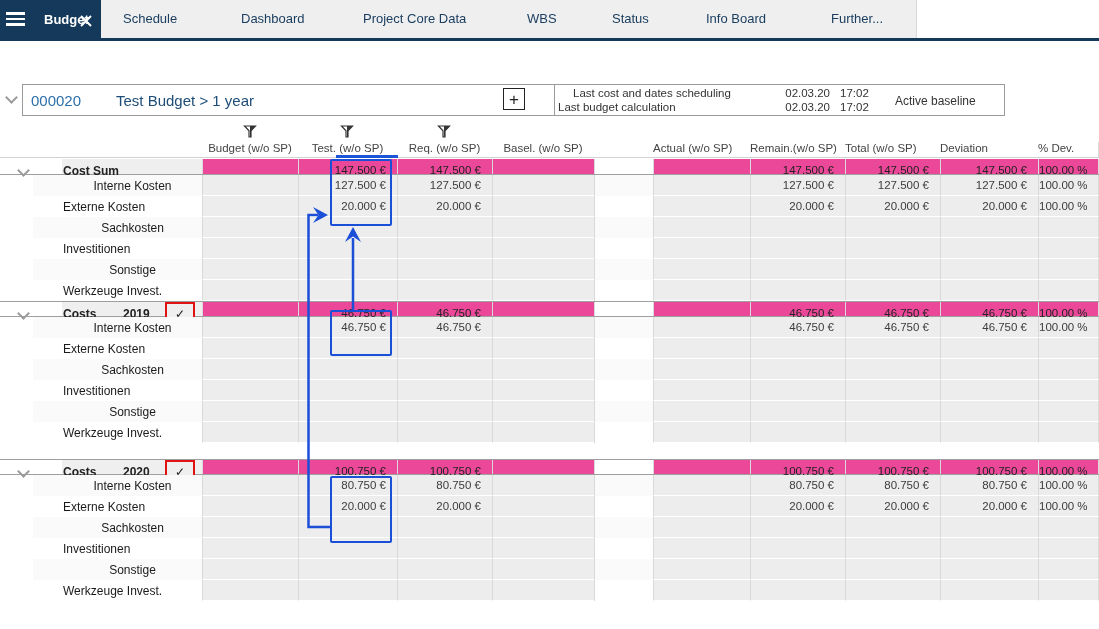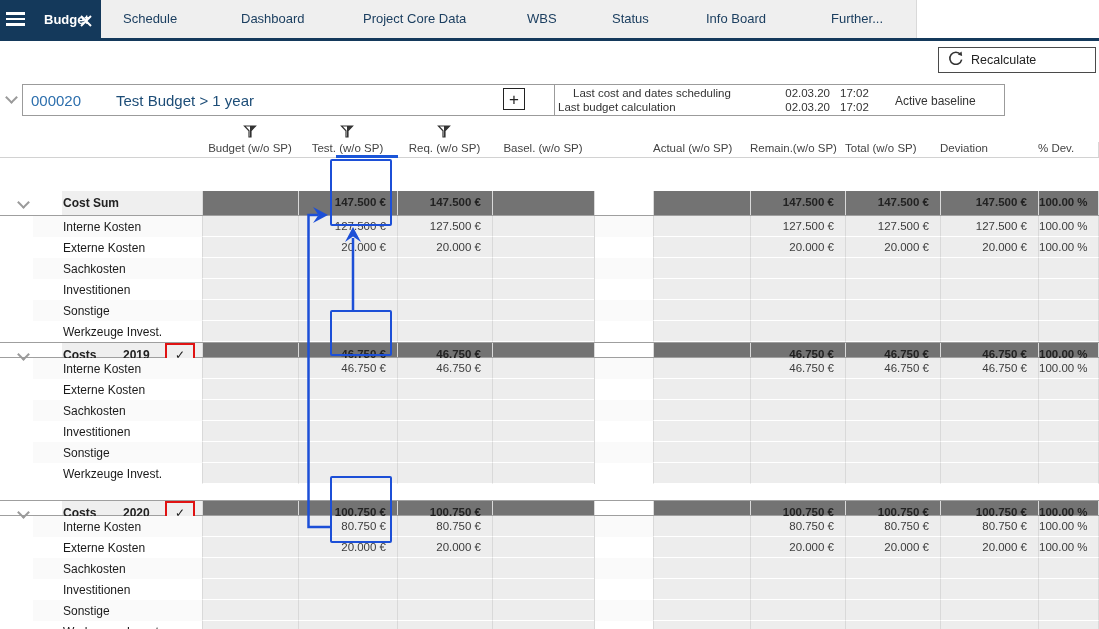--- a/index.html
+++ b/index.html
@@ -56,25 +56,25 @@
   .c4{width:97px;box-sizing:border-box;}
   .c5{width:95px;box-sizing:border-box;}
   .c6{width:95px;box-sizing:border-box;}
   .c7{width:98px;box-sizing:border-box;}
   .c8{width:61px;box-sizing:border-box;border-right:1px solid #d9d9d9;}
   .dc{border-left:1px solid #d9d9d9;background:#ededed;font-size:11.5px;color:#3c3c3c;
       text-align:right;padding:4px 11px 0 0;white-space:nowrap;}
   .gapc{border-left:1px solid #d9d9d9;background:#fff;}
   .sub{height:21px;}
   .sub .dc{border-bottom:1px solid #fff;}
-  .sub.odd .cl,.sub.odd .gapc{background:#fafafa;}
+  .sub.odd .cl,.sub.odd .gapc{background:#fafafa;text-align:center;}
   .slab{padding:3.5px 0 0 30px;font-size:12px;color:#1a1a1a;white-space:nowrap;}
   .group{height:16px;border-top:1px solid #9f9f9f;border-bottom:1px solid #9f9f9f;box-sizing:border-box;}
-  .group.first{height:25px;border-top:none;margin-top:32px;}
-  .group .dc{background:#737373;font-weight:bold;color:#222;padding-top:4.5px;}
+  .group.first{height:16px;border-top:none;}
+  .group .dc{background:#ec4899;font-weight:normal;color:#222;padding-top:4.5px;}
   .group .gapc{background:#fff;}
   .glab{background:linear-gradient(90deg,#fff 29px,#efefef 29px);padding:4.5px 0 0 30px;
         font-size:12px;font-weight:bold;color:#222;white-space:nowrap;}
   .glab .year{position:absolute;left:90px;top:4.5px;font-weight:bold;}
   .grp-chev{position:absolute;left:19px;top:7px;}
   .cbx{position:absolute;left:132px;top:0px;width:26px;height:20px;border:2px solid var(--hl-red);
        display:flex;align-items:center;justify-content:center;font-size:12px;font-weight:normal;color:#222;background:#efefef;}
   .row-gap{height:16px;background:#fff;}
   
   .abox{position:absolute;border:2px solid var(--hl-blue);border-radius:2px;pointer-events:none;box-sizing:border-box;}
@@ -108,29 +108,20 @@
       <span class="lbl">Budget</span>
       <span class="tab-x">
         <svg width="12" height="12" viewBox="0 0 12 12">
             <path d="M1 1 L11 11 M11 1 L1 11" stroke="#fff" stroke-width="2"></path>
           </svg>
       </span>
     </div>
   </div>
   <div class="navline"></div>
 
-  <div class="recalc">
-    <span>
-      <svg width="17" height="17" viewBox="0 0 17 17">
-        <path d="M13.6 4.6 A6 6 0 1 0 14.7 9.6" fill="none" stroke="#333" stroke-width="1.6"></path>
-        <polygon points="14.6,1.4 15.1,6.1 10.8,4.6" fill="#333"></polygon>
-      </svg>
-    </span>
-    <span>Recalculate</span>
-  </div>
 
   <span class="proj-chev chev"></span>
   <div class="projbox">
     <span class="proj-id">000020</span>
     <span class="proj-title">Test Budget &gt; 1 year</span>
     <div class="plusbtn">
         <span>+</span>
       </div>
     <div class="proj-div"></div>
     <div class="info">

